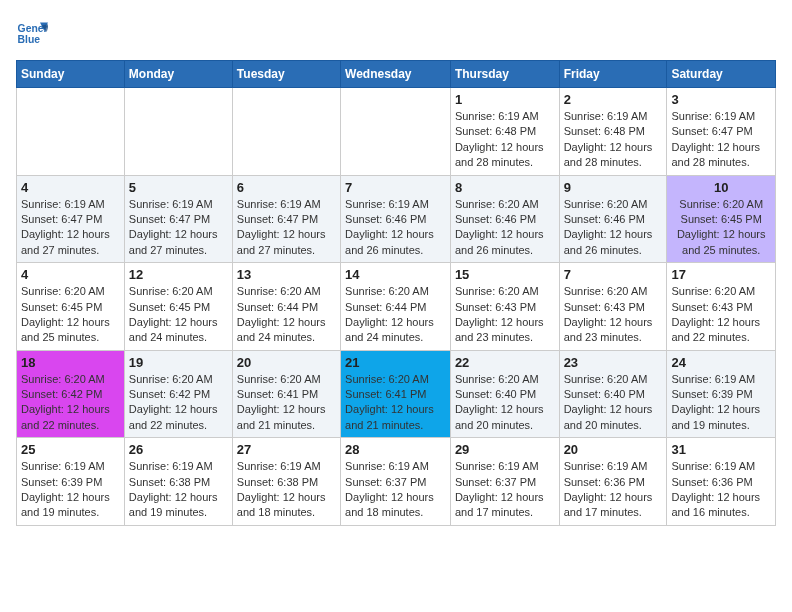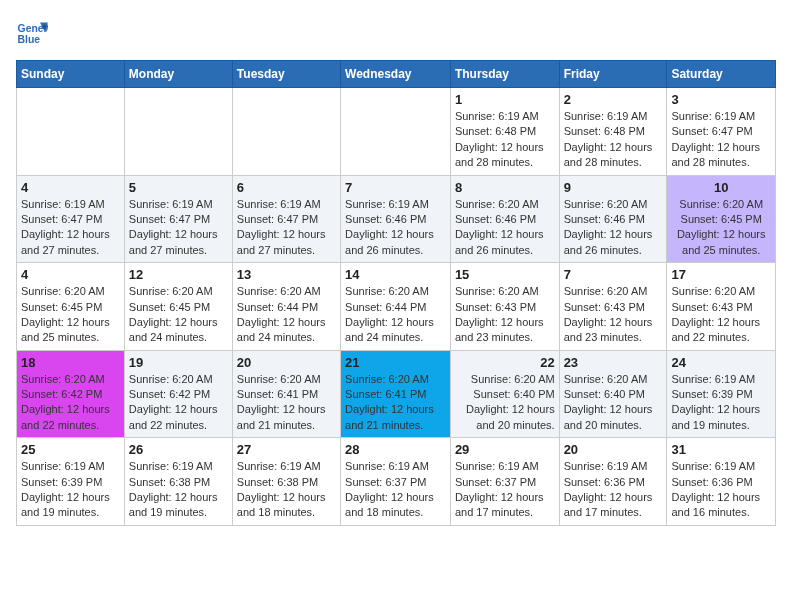--- a/index.html
+++ b/index.html
@@ -200,21 +200,21 @@
           <div class="day-info">Sunrise: 6:20 AM<br>Sunset: 6:42 PM<br>Daylight: 12 hours and 22 minutes.</div>
         </td>
         <td style="background: rgb(240, 244, 248);">
           <div class="day-number">20</div>
           <div class="day-info">Sunrise: 6:20 AM<br>Sunset: 6:41 PM<br>Daylight: 12 hours and 21 minutes.</div>
         </td>
         <td style="background: #0ea5e9;">
           <div class="day-number">21</div>
           <div class="day-info">Sunrise: 6:20 AM<br>Sunset: 6:41 PM<br>Daylight: 12 hours and 21 minutes.</div>
         </td>
-        <td style="background: rgb(240, 244, 248); text-align: right;">
+        <td style="background: rgb(240, 244, 248);">
           <div class="day-number">22</div>
           <div class="day-info">Sunrise: 6:20 AM<br>Sunset: 6:40 PM<br>Daylight: 12 hours and 20 minutes.</div>
         </td>
         <td style="background: rgb(240, 244, 248);">
           <div class="day-number">23</div>
           <div class="day-info">Sunrise: 6:20 AM<br>Sunset: 6:40 PM<br>Daylight: 12 hours and 20 minutes.</div>
         </td>
         <td style="background: rgb(240, 244, 248);">
           <div class="day-number">24</div>
           <div class="day-info">Sunrise: 6:19 AM<br>Sunset: 6:39 PM<br>Daylight: 12 hours and 19 minutes.</div>

